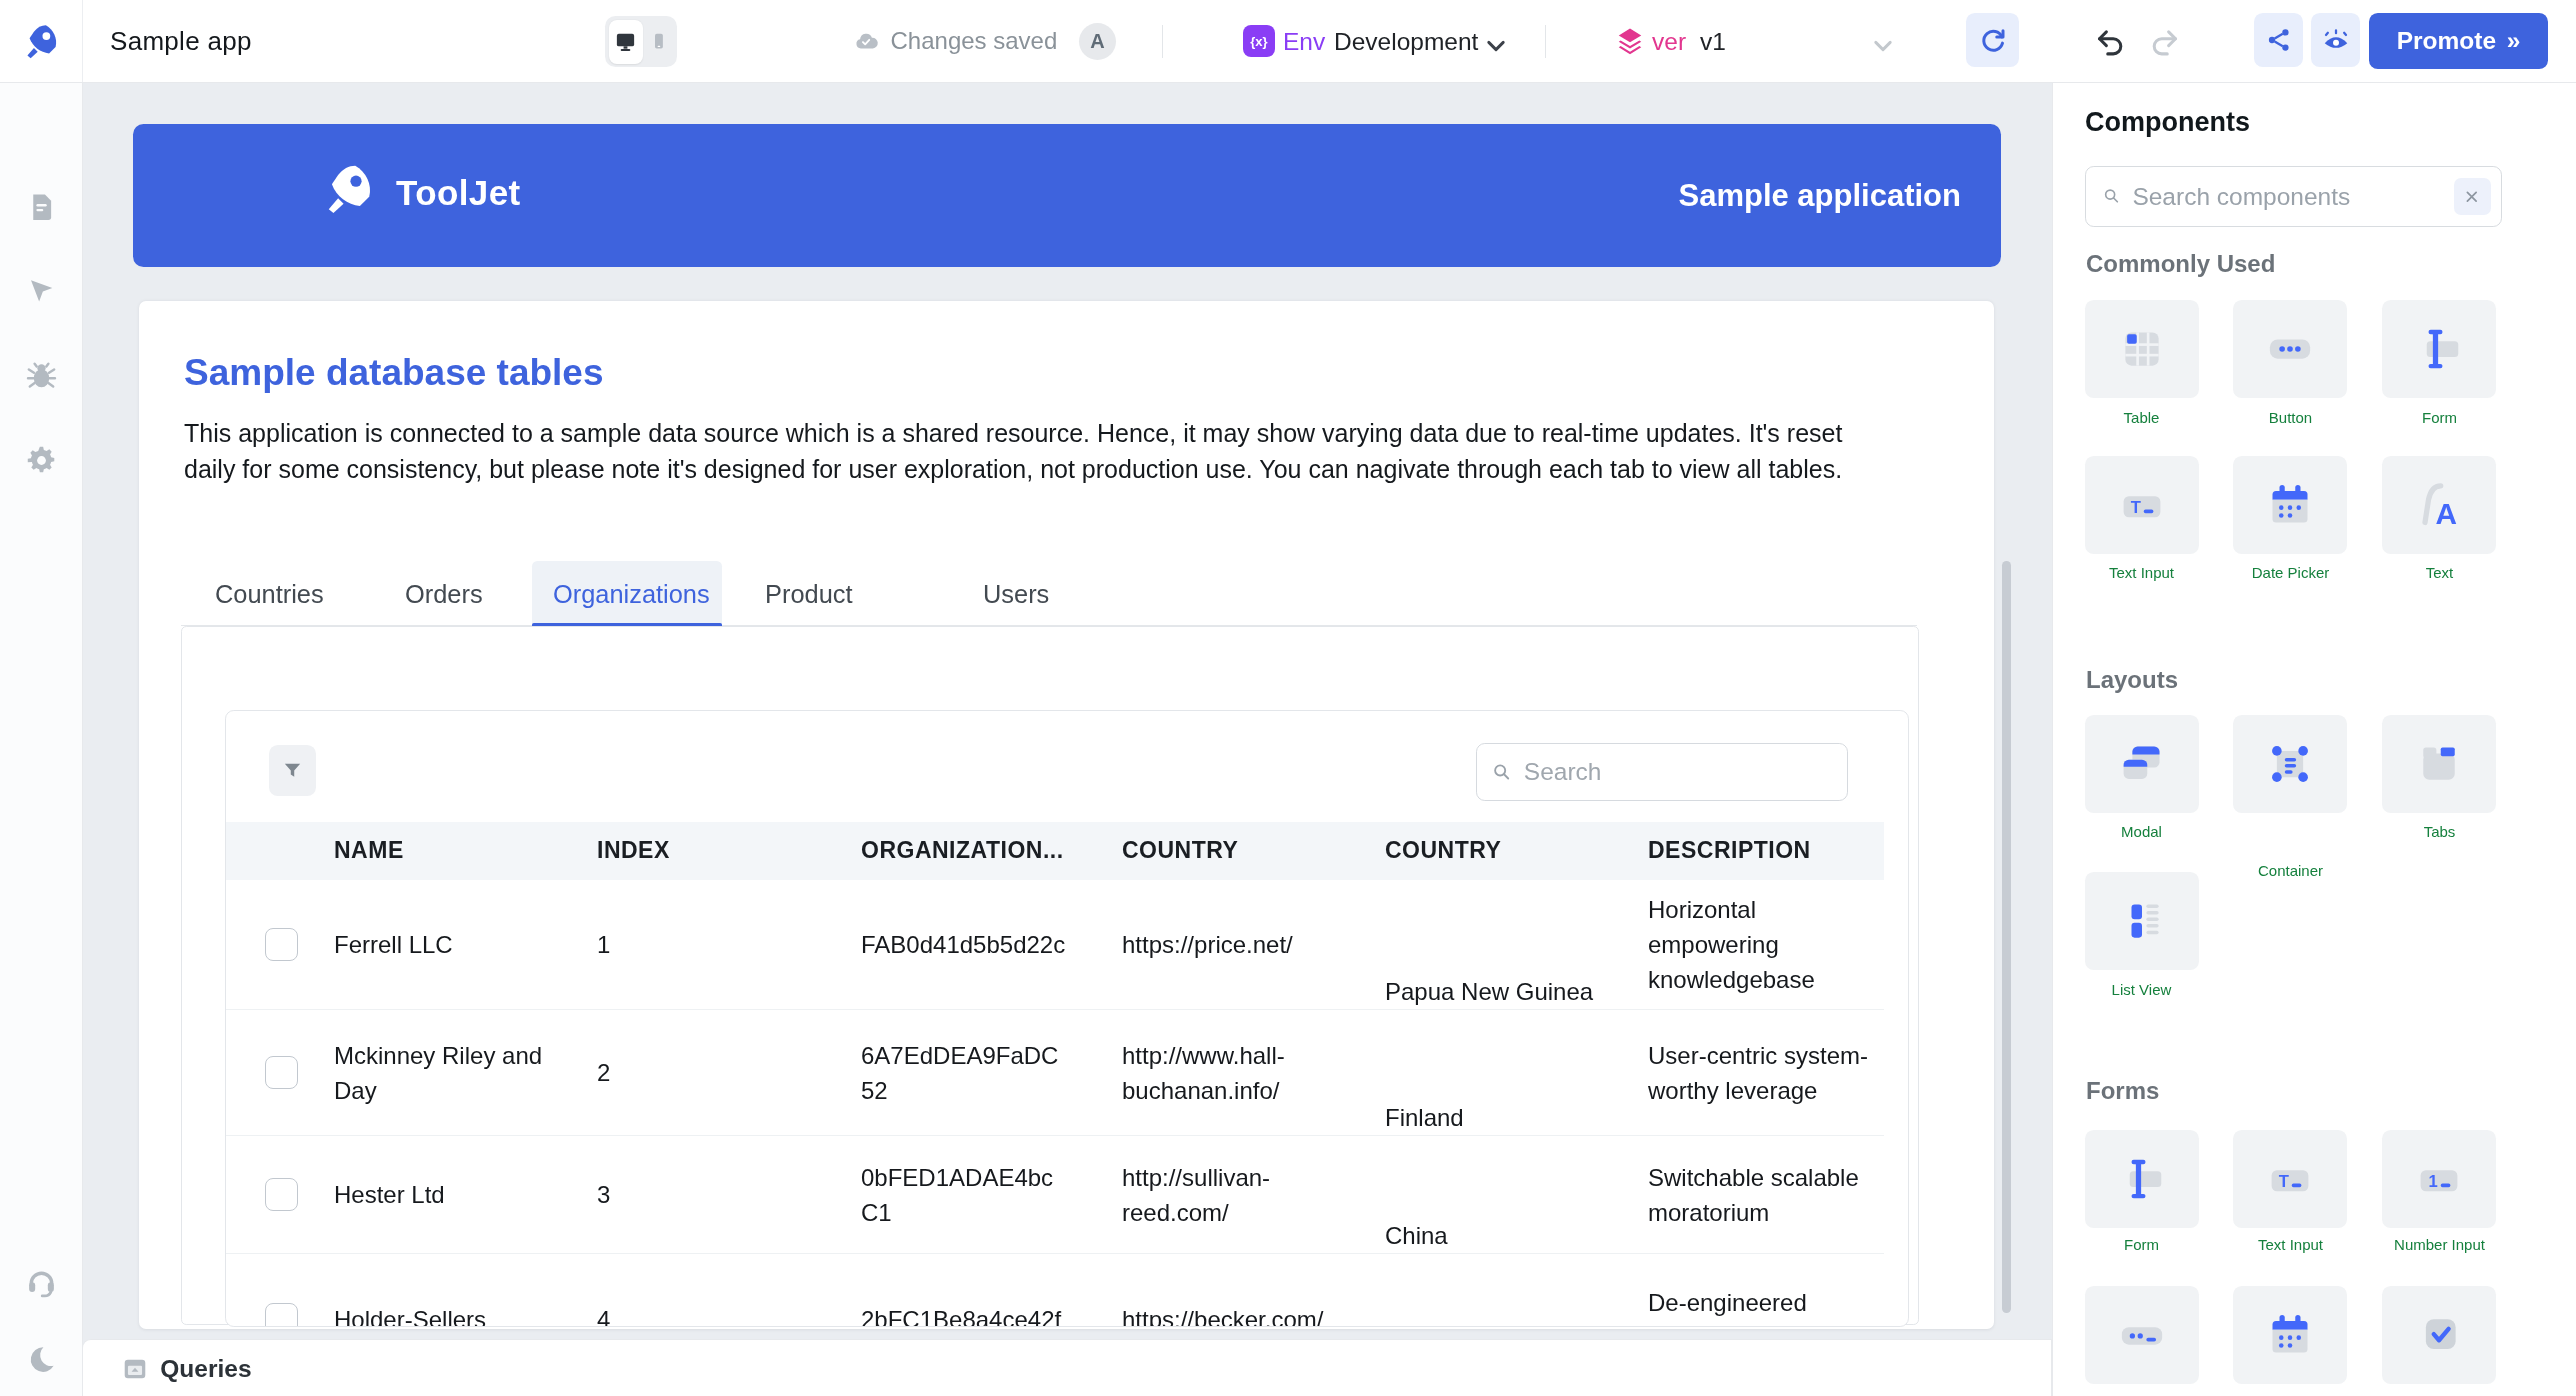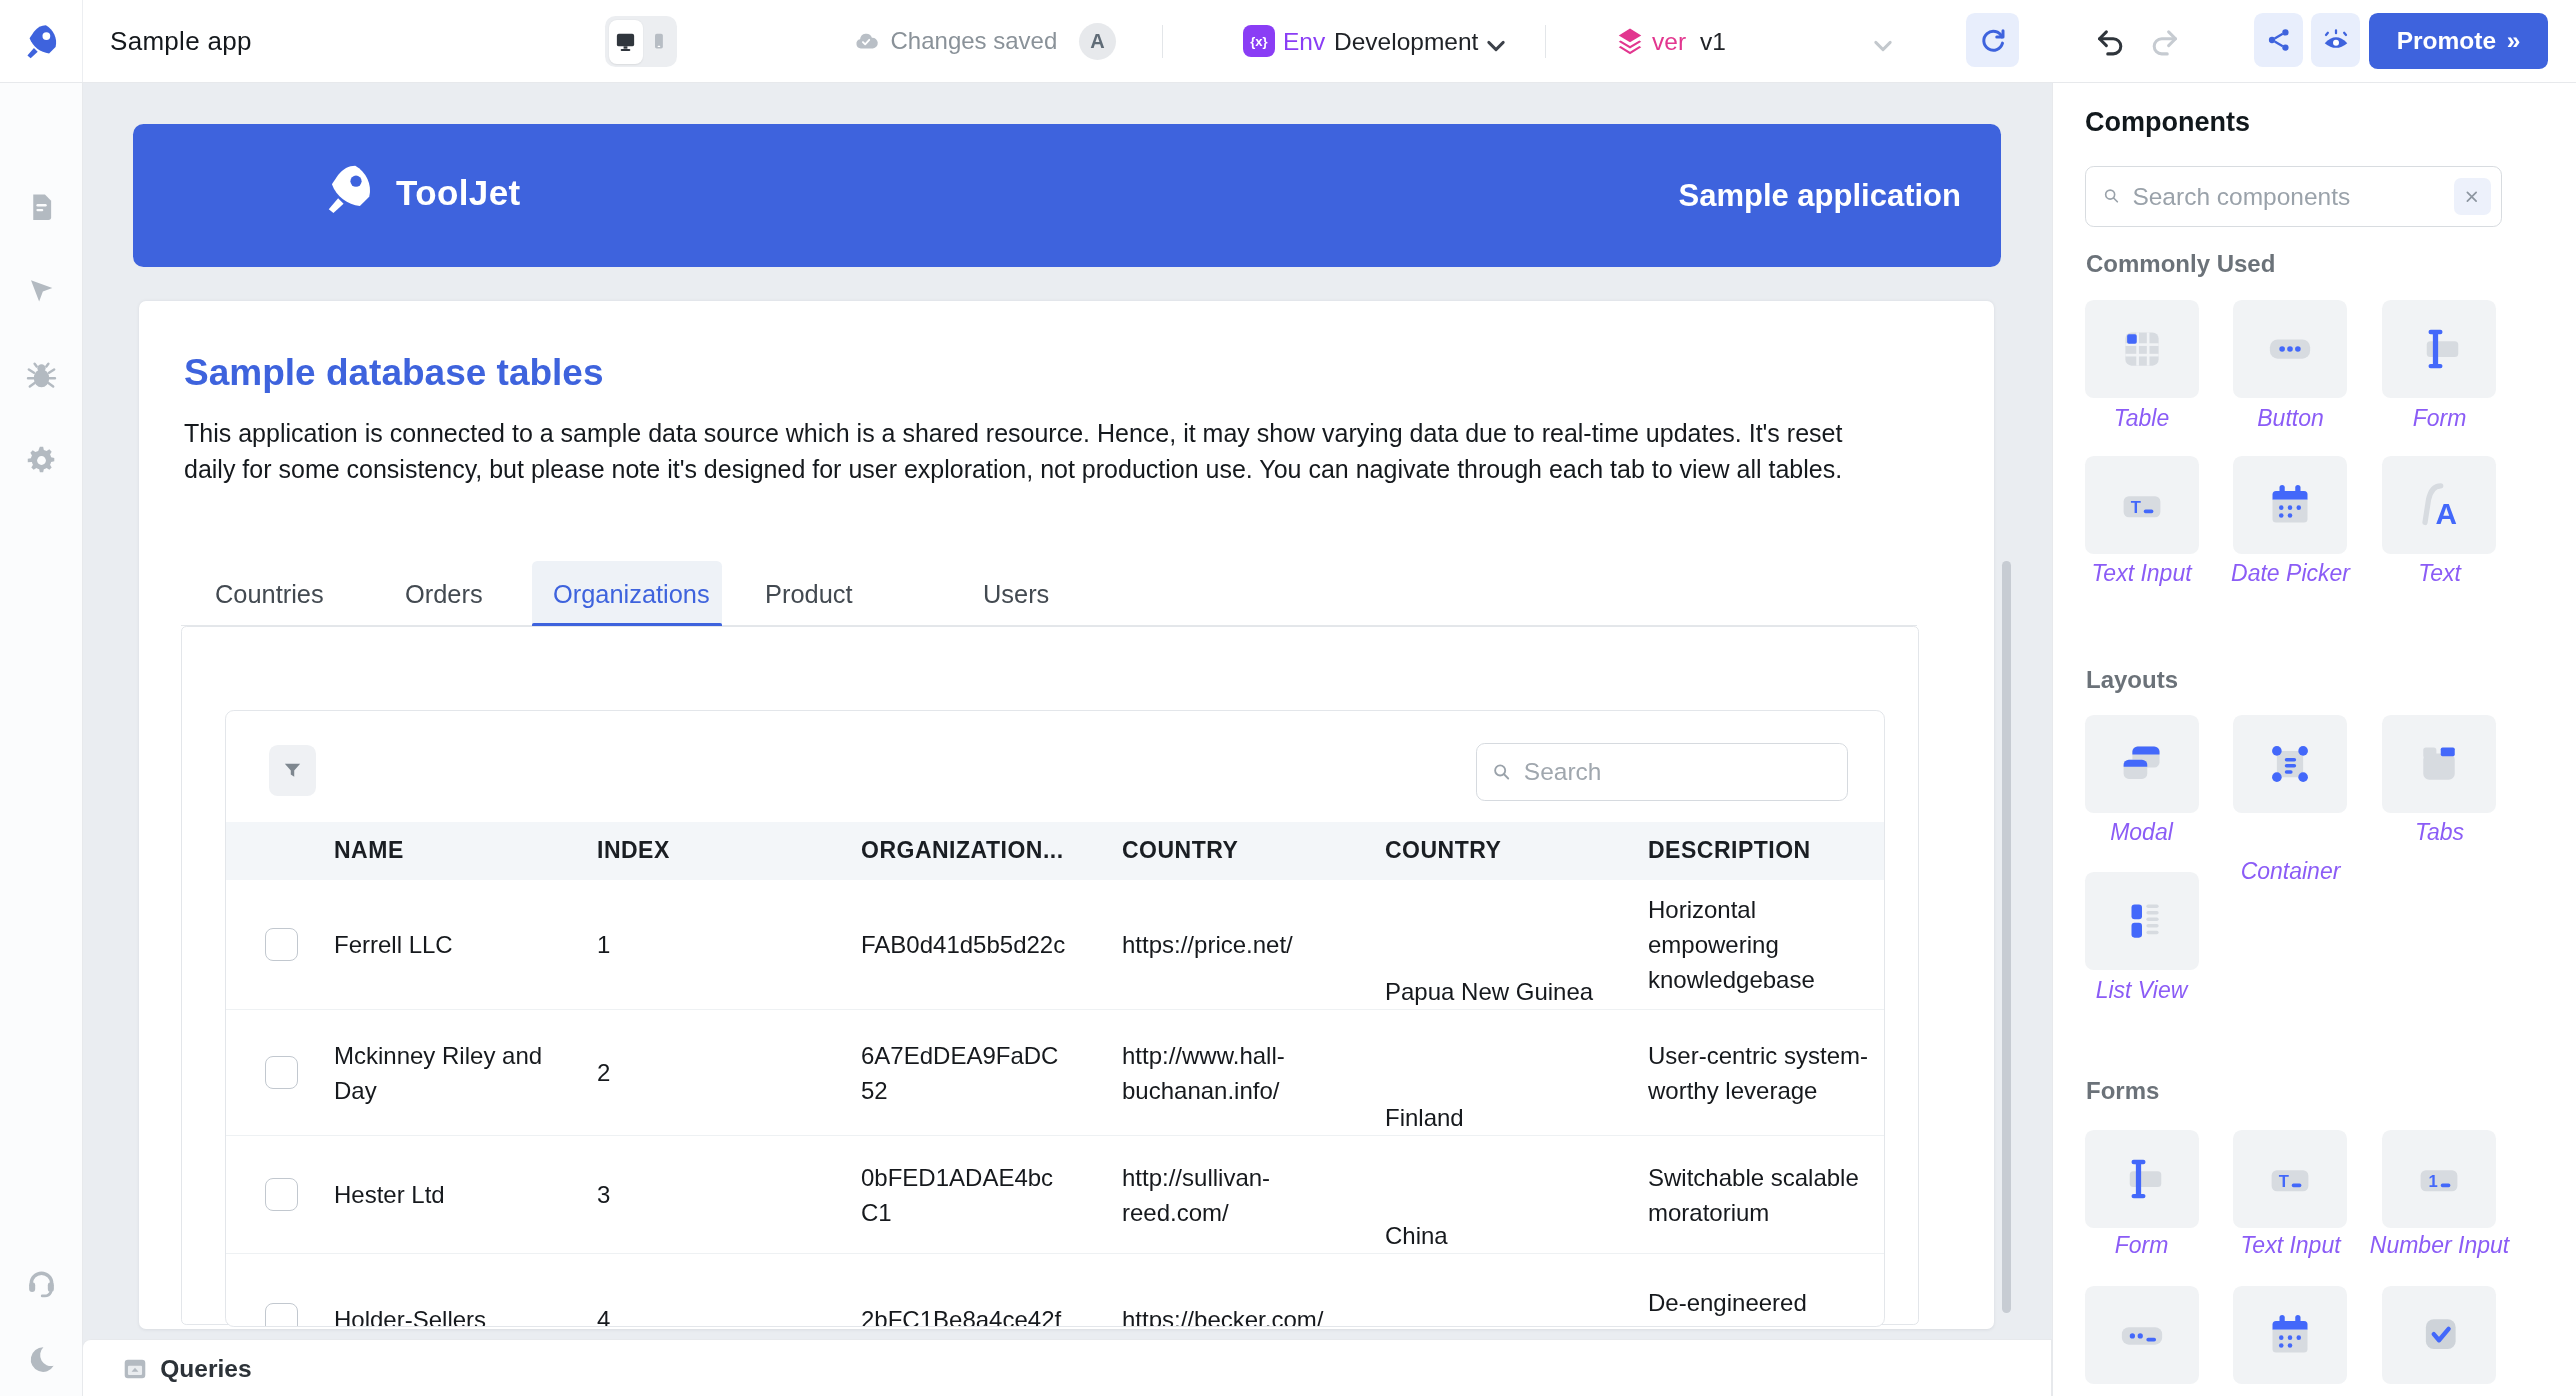--- a/index.html
+++ b/index.html
@@ -38,21 +38,21 @@
   .canvas-card{left:139px;top:301px;width:1855px;height:1028px;background:#fff;border-radius:7px;box-shadow:0 0.9px 3.5px rgba(15,23,42,.08);}
   .page-heading{left:45px;top:51px;font-size:37px;font-weight:700;color:#3e63dd;}
   .page-desc{left:45px;top:114px;width:1704px;font-size:25px;line-height:36px;color:#15191d;}
   
   .tab{top:279px;font-size:25.4px;color:#434a51;}
   .tab-active-bg{left:393px;top:260px;width:190px;height:65px;background:#eef2f7;border-radius:5.3px 5.3px 0 0;}
   .tab-underline{left:393px;top:322px;width:190px;height:3.5px;background:#3e63dd;border-radius:1.8px;}
   .tab-strip-border{left:42px;top:324px;width:1736px;height:0.9px;background:#e4e7ea;}
   .tab-panel{left:42px;top:325px;width:1736px;height:697px;border:0.9px solid #e3e6ea;border-radius:5.3px;background:#fff;}
   
-  .table-card{left:86px;top:409px;width:1658px;height:615px;border:0.9px solid #e3e6ea;border-radius:8.8px;background:#fff;overflow:hidden;}
+  .table-card{left:86px;top:409px;width:1658px;height:615px;border:0.9px solid #e3e6ea;border-radius:8.8px;background:#fff;overflow:hidden;padding-left:24px;}
   .filter-btn{left:43px;top:34px;width:47px;height:51px;background:#eff1f4;border-radius:8.8px;display:flex;align-items:center;justify-content:center;}
   .search-box{left:1250px;top:32px;width:372px;height:58px;border:1.8px solid #d6dadf;border-radius:8.8px;display:flex;align-items:center;box-sizing:border-box;padding:0 14px;gap:8.8px;background:#fff;}
   .search-box input{border:none;outline:none;font-family:inherit;font-size:24.5px;color:#30363c;width:100%;background:transparent;}
   .search-box input::placeholder{color:#a0a7ae;}
   .thead{left:0;top:111px;width:1658px;height:58px;background:#f3f6f9;}
   .th{position:absolute;top:15px;font-size:23px;font-weight:700;color:#1a1e23;letter-spacing:0.5px;}
   .tbody{left:0;top:169px;width:1658px;height:446px;overflow:hidden;}
   .t-row{position:relative;width:1658px;border-bottom:1.8px solid #eef1f3;}
   .cell{position:absolute;top:0;height:100%;display:flex;align-items:center;font-size:24px;color:#16191d;line-height:35px;}
   .cb{position:absolute;left:39px;top:50%;margin-top:-16.6px;width:33px;height:33px;border:1.8px solid #c2c8cf;border-radius:8px;background:#fff;box-sizing:border-box;}
@@ -68,21 +68,21 @@
   
   .right-panel{left:2052px;top:82px;width:524px;height:1314px;background:#fff;border-left:0.9px solid #e7e9ec;z-index:20;}
   .rp-title{left:32px;top:24.5px;font-size:27px;font-weight:700;color:#11181c;}
   .rp-search{left:32px;top:84px;width:417px;height:61px;border:1.8px solid #d8dce0;border-radius:8.8px;display:flex;align-items:center;box-sizing:border-box;padding:0 10.5px 0 16px;gap:8.8px;}
   .rp-search input{border:none;outline:none;font-family:inherit;font-size:24.5px;color:#30363c;width:100%;background:transparent;}
   .rp-search input::placeholder{color:#9aa2aa;}
   .rp-clear{width:37px;height:37px;border-radius:7px;background:#edf1fb;display:flex;align-items:center;justify-content:center;flex:none;font-size:24.5px;color:#8d96a0;}
   .sec-title{font-size:24px;font-weight:600;color:#6b7279;}
   .tile{position:absolute;width:114px;height:98px;background:#f1f3f5;border-radius:8.8px;display:flex;align-items:center;justify-content:center;}
   .tile svg{width:56px;height:56px;}
-  .tile-label{position:absolute;width:149px;text-align:center;font-size:23px;color:#8b5cf6;line-height:26px;font-style:italic;}
+  .tile-label{position:absolute;width:149px;text-align:center;font-size:15px;color:#15803d;line-height:26px;}
 </style>
 </head>
 <body>
 
 <div class="abs topbar">
   <div class="abs logo-block">
     <svg width="39" height="39" viewBox="0 0 36 36">
       <path d="M22 3 C29 7 33 15 31 23 L25 29 C17 28 10 23 7 15 L11 9 C14 5 18 3 22 3 Z" fill="#3e63dd"></path>
       <path d="M5 31 L11 24 L14.5 27.5 L8 33.5 Z" fill="#3e63dd"></path>
       <circle cx="22.5" cy="13" r="3.6" fill="#ffffff"></circle>

